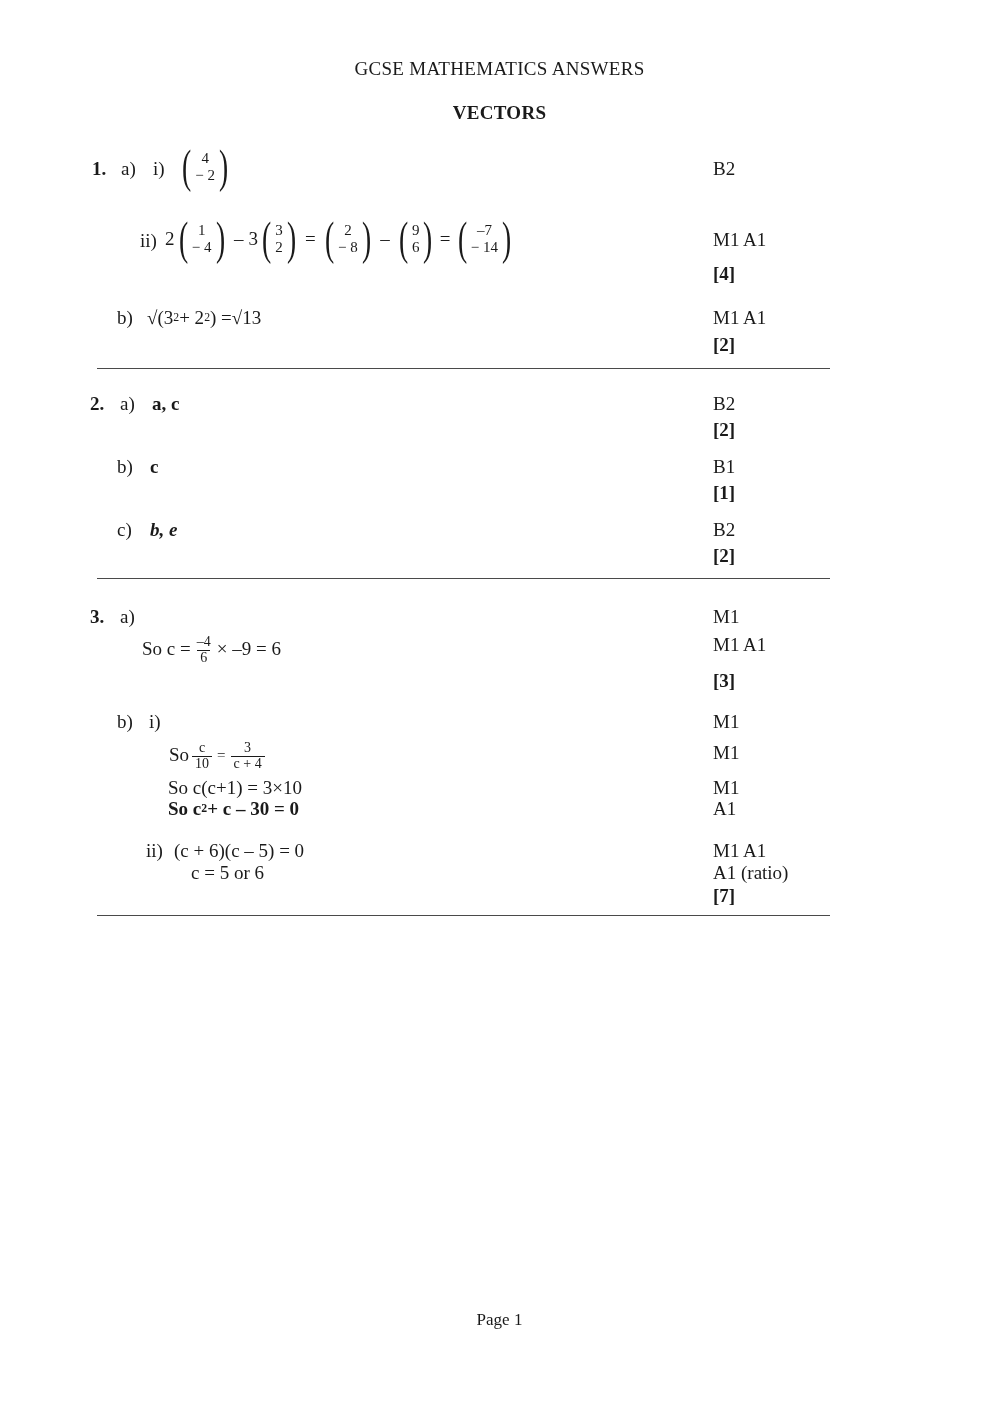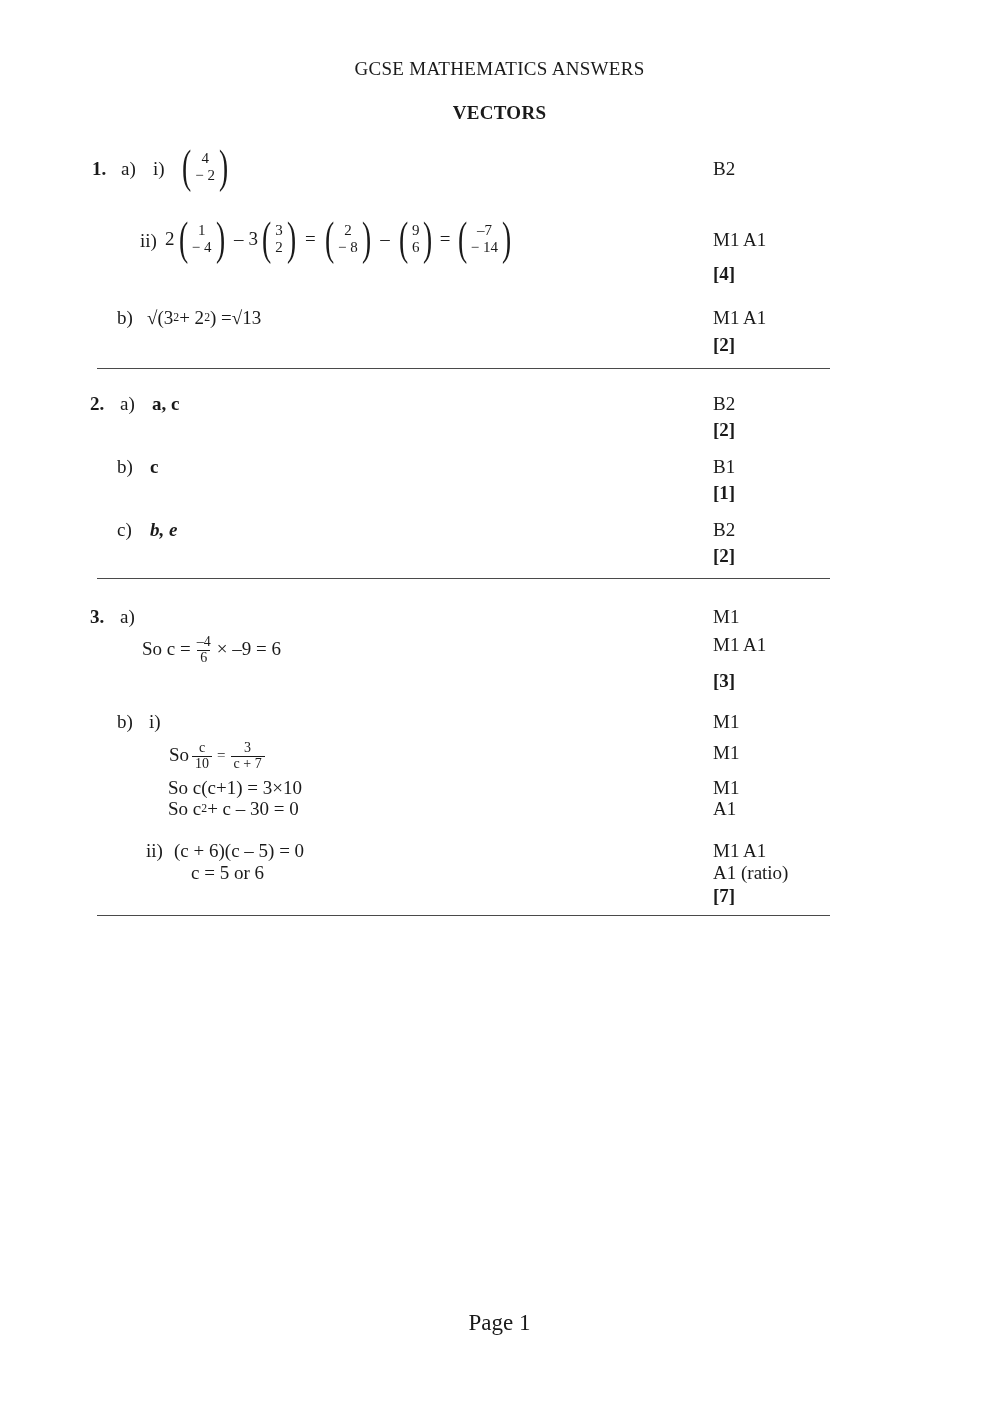--- a/index.html
+++ b/index.html
@@ -125,21 +125,21 @@
     line-height: 0;
   }
   .rad { font-size: 19px; }
 
   .footer {
     position: absolute;
     top: 1310px;
     left: 0;
     width: 999px;
     text-align: center;
-    font-size: 23px;
+    font-size: 17px;
   }
 </style>
 </head>
 <body>
 
 <div class="page">
 
   <div class="doc-title">GCSE MATHEMATICS ANSWERS</div>
   <div class="doc-subtitle">VECTORS</div>
 
@@ -265,29 +265,29 @@
 
   <div class="mathline" style="top:740px; left:169px;">
     <span>So</span>
     <span class="frac">
       <span class="num">c</span>
       <span class="den">10</span>
     </span>
     <span style="font-size:15px; margin:0 2px;">=</span>
     <span class="frac">
       <span class="num">3</span>
-      <span class="den">c + 7</span>
+      <span class="den">c + 4</span>
     </span>
   </div>
   <div class="marks" style="top:742px;">M1</div>
 
   <div class="part" style="top:777px; left:168px;">So c(c+1) = 3×10</div>
   <div class="marks" style="top:777px;">M1</div>
 
-  <div class="mathline" style="top:798px; left:168px;">
+  <div class="mathline" style="top:798px; left:168px;font-weight:bold;">
     <span>So c</span>
       <sup class="sq">2</sup>
       <span> + c – 30 = 0</span>
   </div>
   <div class="marks" style="top:798px;">A1</div>
 
   <div class="part" style="top:840px; left:146px;">ii)</div>
   <div class="part" style="top:840px; left:174px;">(c + 6)(c – 5) = 0</div>
   <div class="marks" style="top:840px;">M1 A1</div>
 

